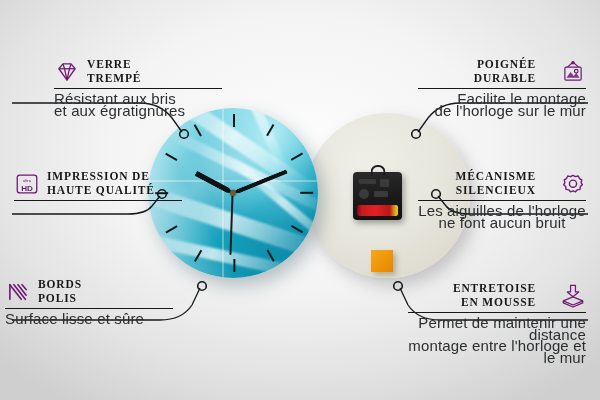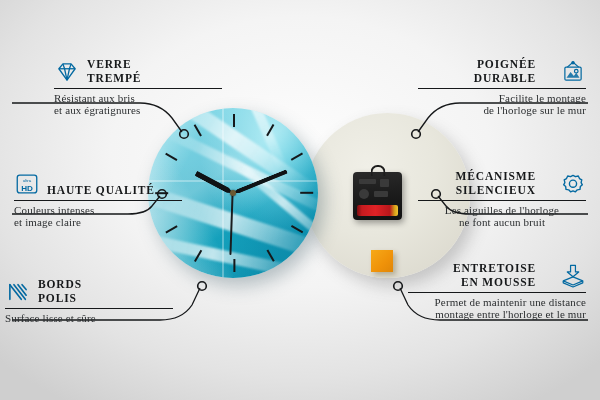--- a/index.html
+++ b/index.html
@@ -72,24 +72,24 @@
   .callout.right { text-align:right; }
   .ttl-row { display:flex; align-items:center; gap:7px; }
   .callout.right .ttl-row { flex-direction:row-reverse;gap:24px; }
   .ttl {
     font-family:"Liberation Serif", serif; font-weight:bold;
     font-size:11.5px; letter-spacing:.85px; line-height:13.5px;
     color:#16181a; text-transform:uppercase;
   }
   .rule { height:1.3px; background:#16181a; margin:3px 0 4px; }
   .desc {
-    font-family:Liberation Serif, serif; font-size:11px; line-height:11.6px;
+    font-family:Liberation Sans, sans-serif; font-size:15px; line-height:11.6px;
     color:#2b2e30; letter-spacing:.15px;
   }
-  .ico { width:26px; height:24px; flex:0 0 26px; color:#0369a1; }
+  .ico { width:26px; height:24px; flex:0 0 26px; color:#701a75; }
   .ico svg { display:block; width:100%; height:100%; }
 
   
   .lines { position:absolute; inset:0; pointer-events:none; }
 </style>
 </head>
 <body>
 
 <div class="stage">
 
@@ -179,27 +179,24 @@
   <div class="callout left" style="left:14px; top:170px;">
     <div class="ttl-row">
       <span class="ico">
         <svg viewBox="0 0 32 28">
           <rect x="4" y="3" width="24" height="22" rx="3" fill="none" stroke="currentColor" stroke-width="1.6"></rect>
           <text x="16" y="12" font-family="Liberation Sans, sans-serif" font-size="5.4" text-anchor="middle" fill="currentColor">ultra</text>
           <text x="16" y="22" font-family="Liberation Sans, sans-serif" font-size="10" font-weight="bold" text-anchor="middle" fill="currentColor">HD</text>
         </svg>
       </span>
       <span class="ttl">
-        <br><span>HAUTE QUALITÉ</span>
-      </span>
-    </div>
-    <div class="rule"></div>
-    <div class="desc">
-      <span>Couleurs intenses</span><br><span>et image claire</span>
-    </div>
+        <span>IMPRESSION DE</span><br><span>HAUTE QUALITÉ</span>
+      </span>
+    </div>
+    <div class="rule"></div>
   </div>
 
   <div class="callout left" style="left:5px; top:278px;">
     <div class="ttl-row">
       <span class="ico">
         <svg viewBox="0 0 32 28">
             <g stroke="currentColor" stroke-width="2" stroke-linecap="round">
           <path d="M6 5 L6 23"></path>
               <path d="M6 5 L20 23"></path>
               <path d="M11 5 L25 23"></path>
@@ -254,21 +251,21 @@
       <span class="ttl">
         <span>MÉCANISME</span><br><span>SILENCIEUX</span>
       </span>
     </div>
     <div class="rule"></div>
     <div class="desc">
       <span>Les aiguilles de l'horloge</span><br><span>ne font aucun bruit</span>
     </div>
   </div>
 
-  <div class="callout right" style="left:408px; top:262px; width:178px;">
+  <div class="callout right" style="left:408px; top:282px; width:178px;">
     <div class="ttl-row">
       <span class="ico">
         <svg viewBox="0 0 32 28">
             <g fill="none" stroke="currentColor" stroke-width="1.5" stroke-linejoin="round">
           <path d="M13 1 H19 V9 H23 L16 15 L9 9 H13 Z"></path>
           <path d="M16 15 L28 20 L16 25 L4 20 Z"></path>
           <path d="M4 20 V22.5 L16 27.5 L28 22.5 V20"></path>
         </g>
           </svg>
       </span>

